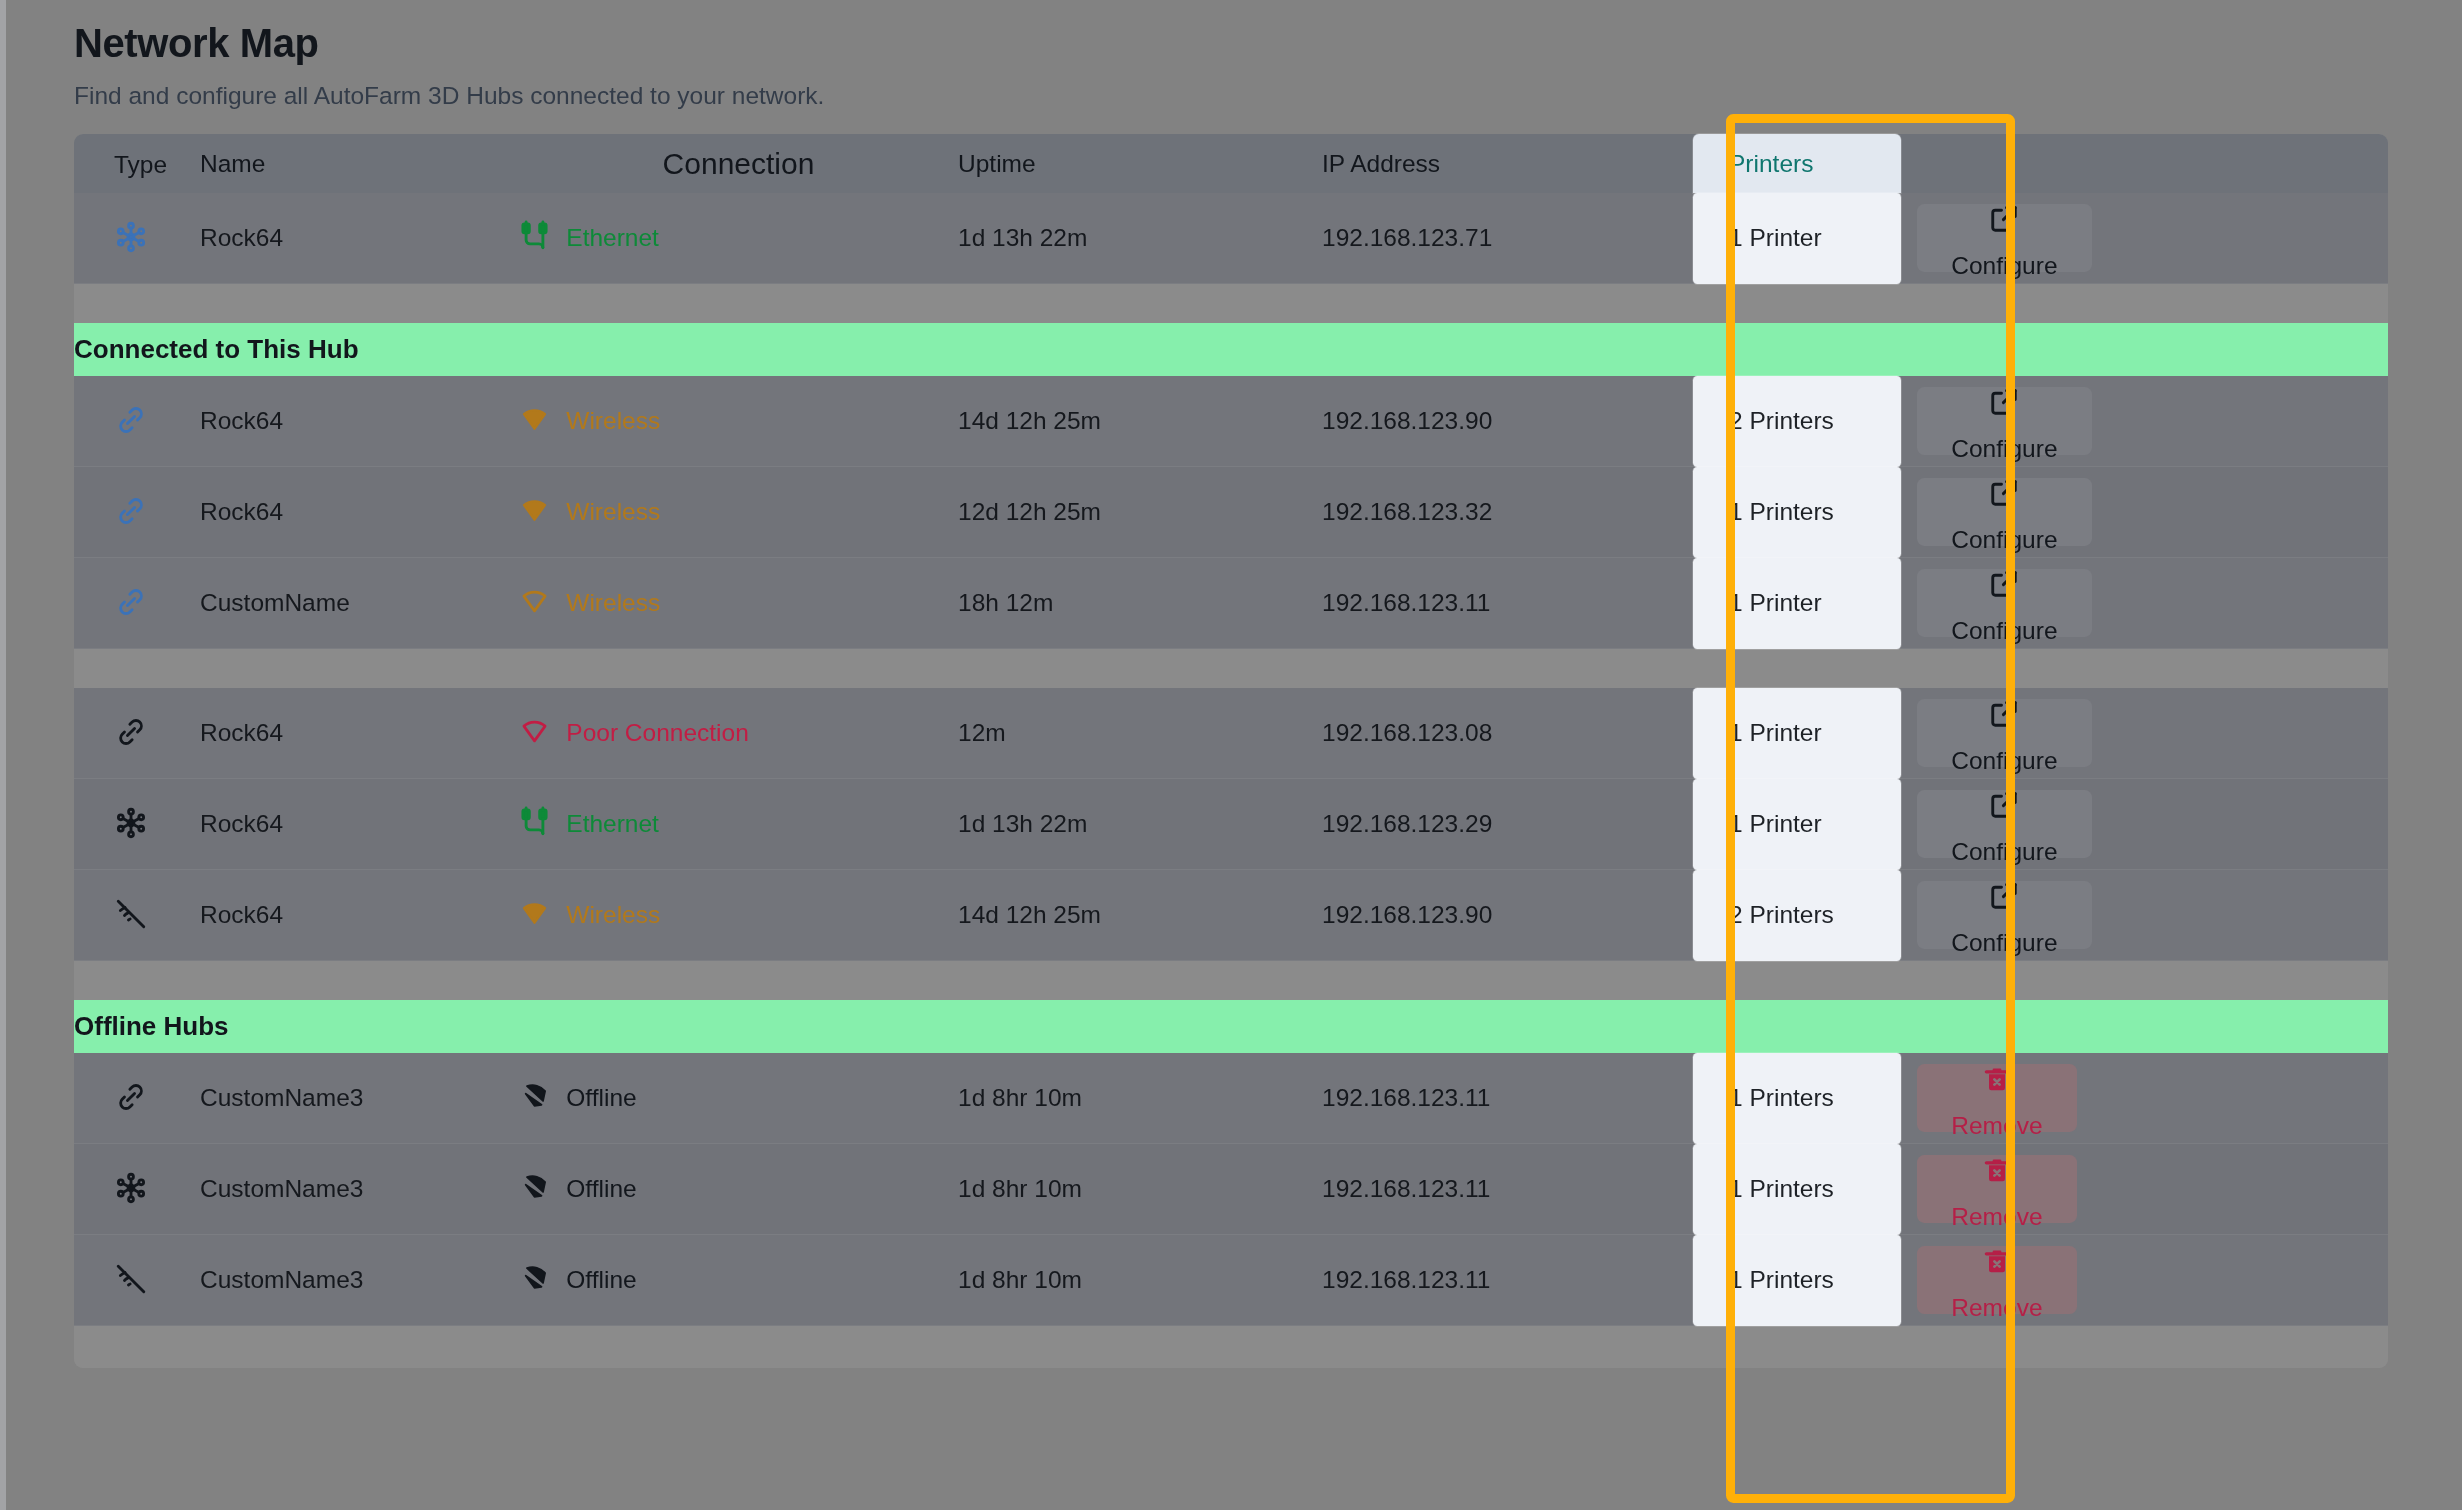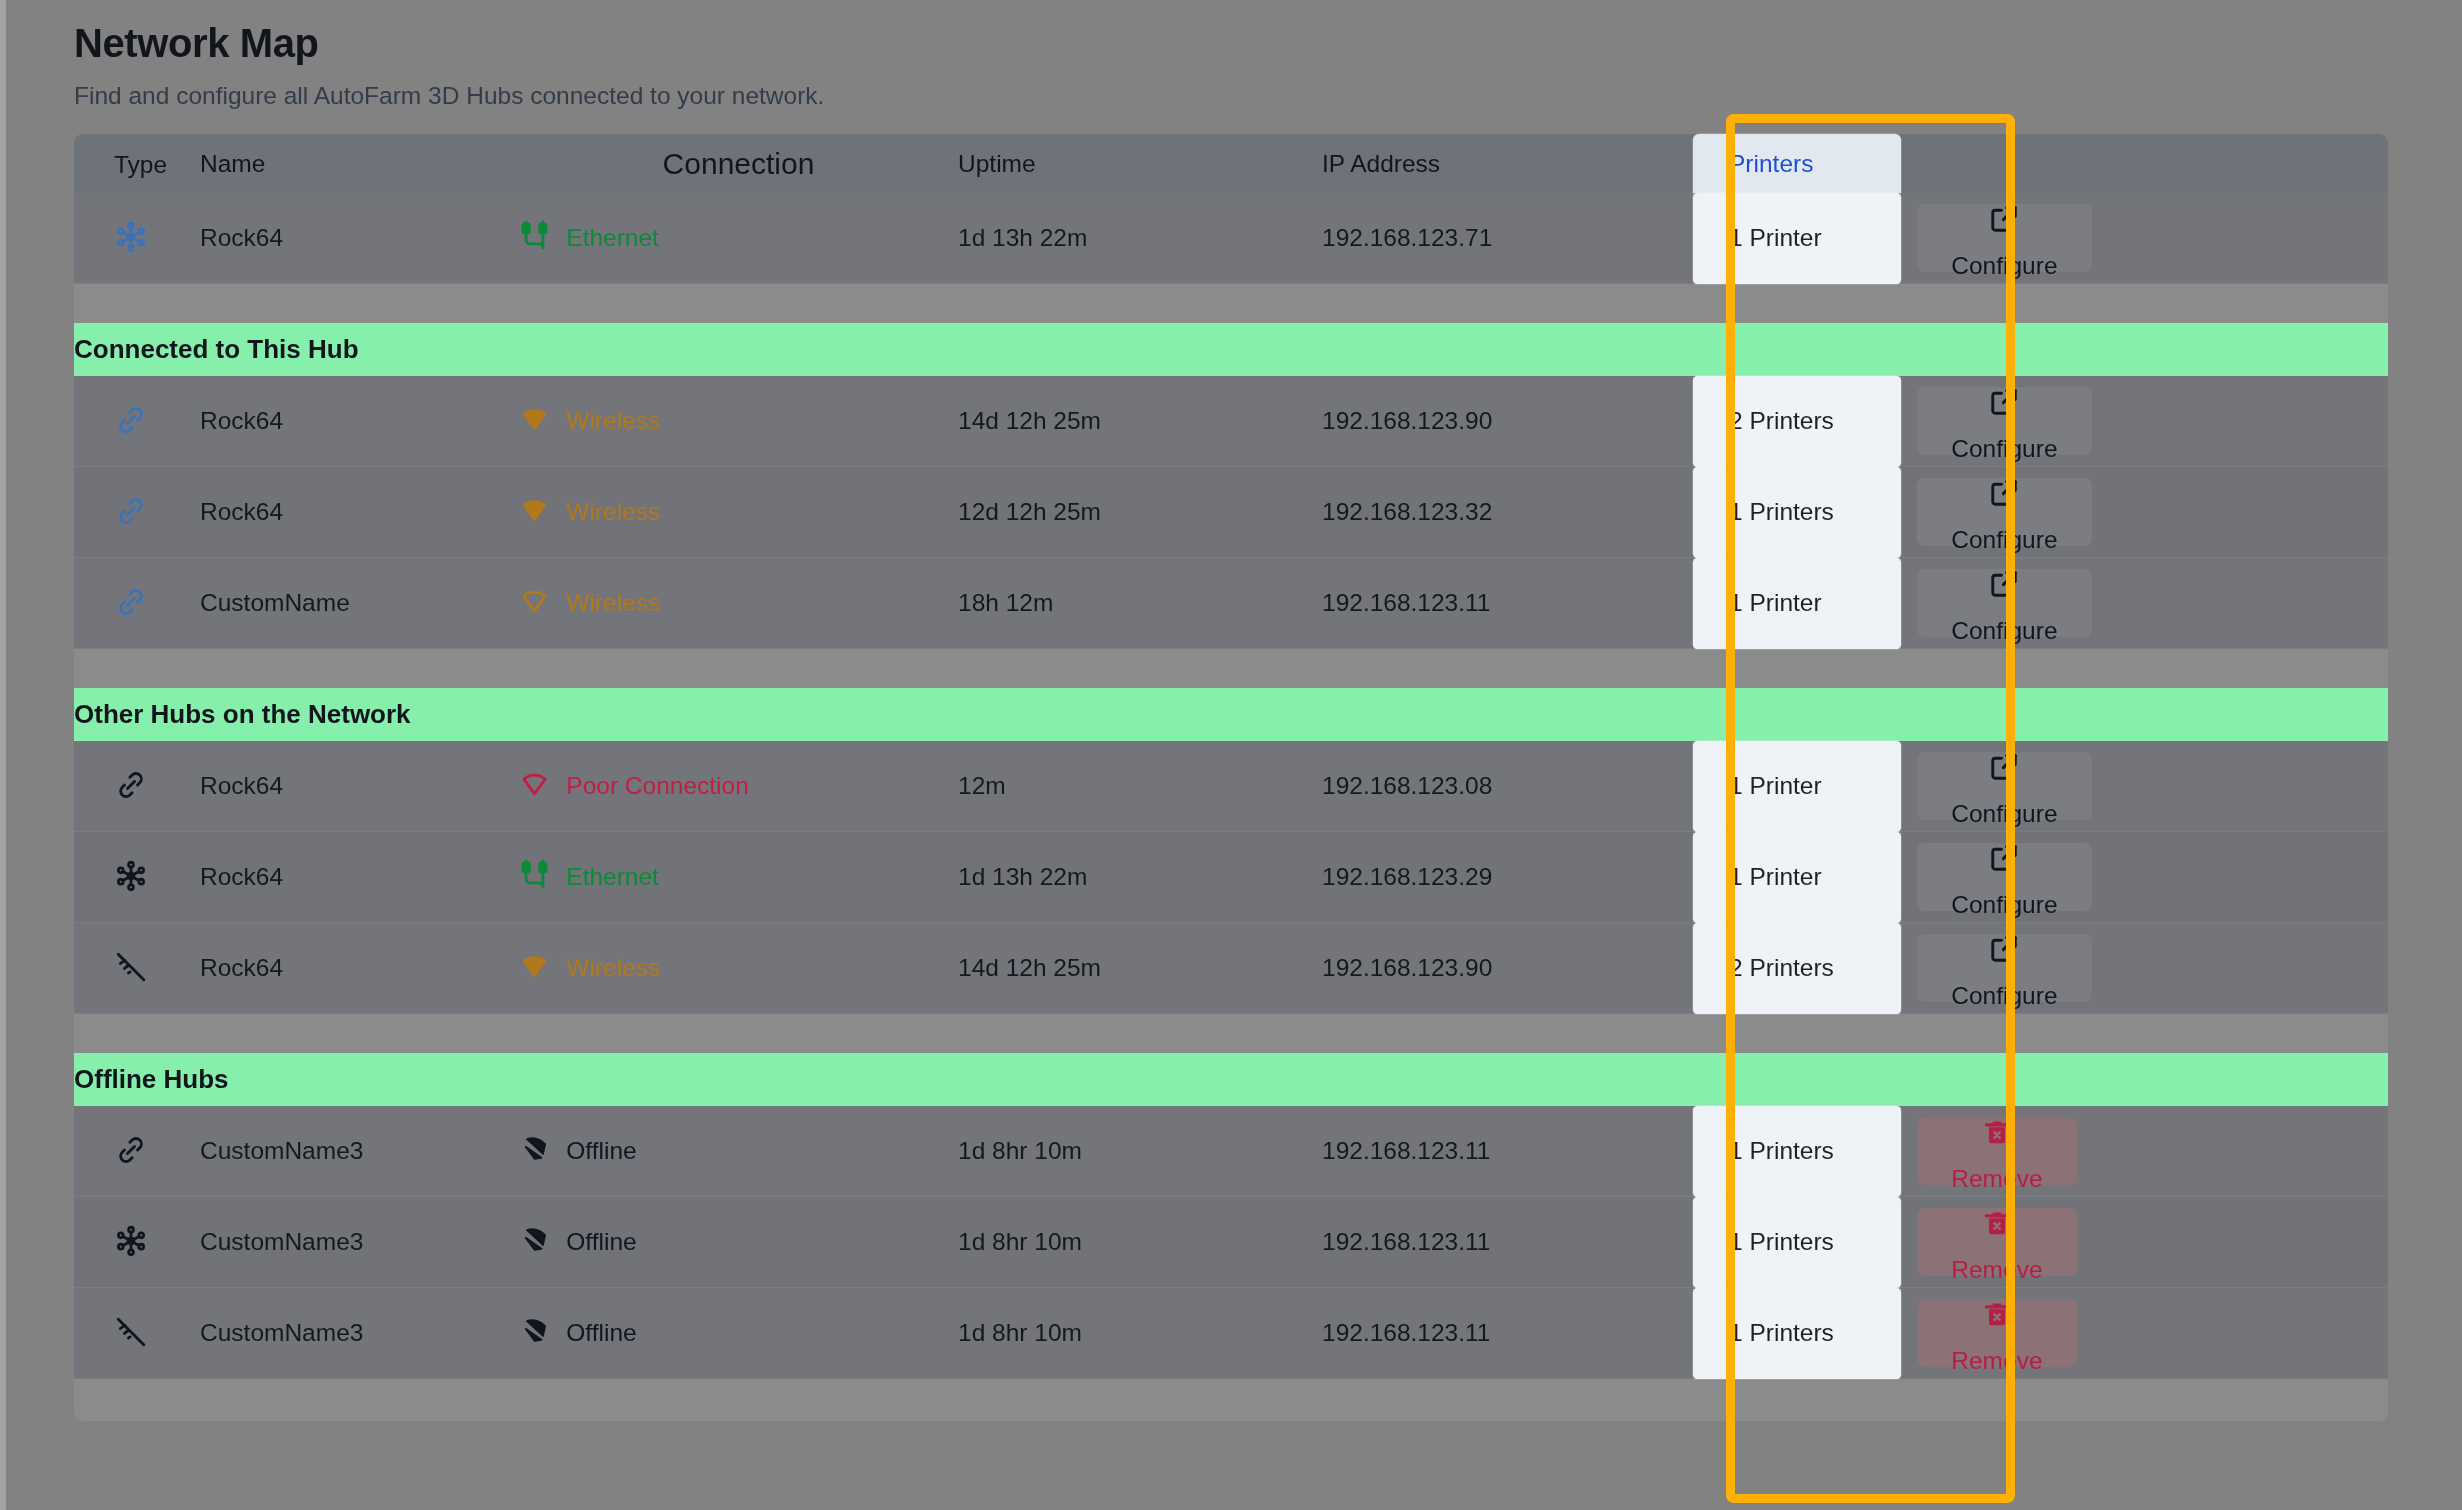--- a/index.html
+++ b/index.html
@@ -81,21 +81,21 @@
     display:flex;align-items:center;
     padding-left:36px;
     box-sizing:border-box;
     border-radius:4.5px;
     position:relative;z-index:6;
     box-shadow:0 0 0 0.7px rgba(255,255,255,.25);
   }
   .printer-cell.header-cell{
     background:#e2e8f0;height:59px;border-radius:6px 6px 0 0;
   }
-  .printer-cell .lbl{font-size:24.5px;color:#1d4ed8;}
+  .printer-cell .lbl{font-size:24.5px;color:#0f766e;}
   .printer-cell .lnk{
     font-size:24.5px;color:#1e2227;
     text-underline-offset:5.2px;text-decoration-thickness:1.5px;cursor:pointer;
   }
   .printer-spacer{height:39px;width:208px;}
 
   
   .btn{
     display:inline-flex;align-items:center;gap:18px;
     height:68px;padding:0 34px;border-radius:7.4px;
@@ -307,23 +307,20 @@
           </button>
         </div>
       </div>
       <div class="section-gap">
         <div style="width:100%;height:100%;display:flex;">
           <div style="flex:1"></div>
           <div class="printer-spacer" style="width:208px"></div>
           <div style="flex:1"></div>
         </div>
       </div>
-      <div class="row section-title">
-        <div style="flex:1;">Other Hubs on the Network</div>
-      </div>
       <div class="row data">
         <div class="c-type">
           <span><svg width="34" height="34" viewBox="0 0 24 24" fill="none" stroke="#12161c" stroke-width="2" stroke-linecap="round" stroke-linejoin="round">
               <path d="M9.5 14.5 14.5 9.5"></path>
               <path d="M11.2 6.6l1.6-1.6a3.8 3.8 0 0 1 5.4 5.4l-1.6 1.6"></path>
               <path d="M12.8 17.4l-1.6 1.6a3.8 3.8 0 0 1-5.4-5.4l1.6-1.6"></path>
             </svg></span>
         </div>
         <div class="c-name">Rock64</div>
         <div class="c-conn cc-poor">

